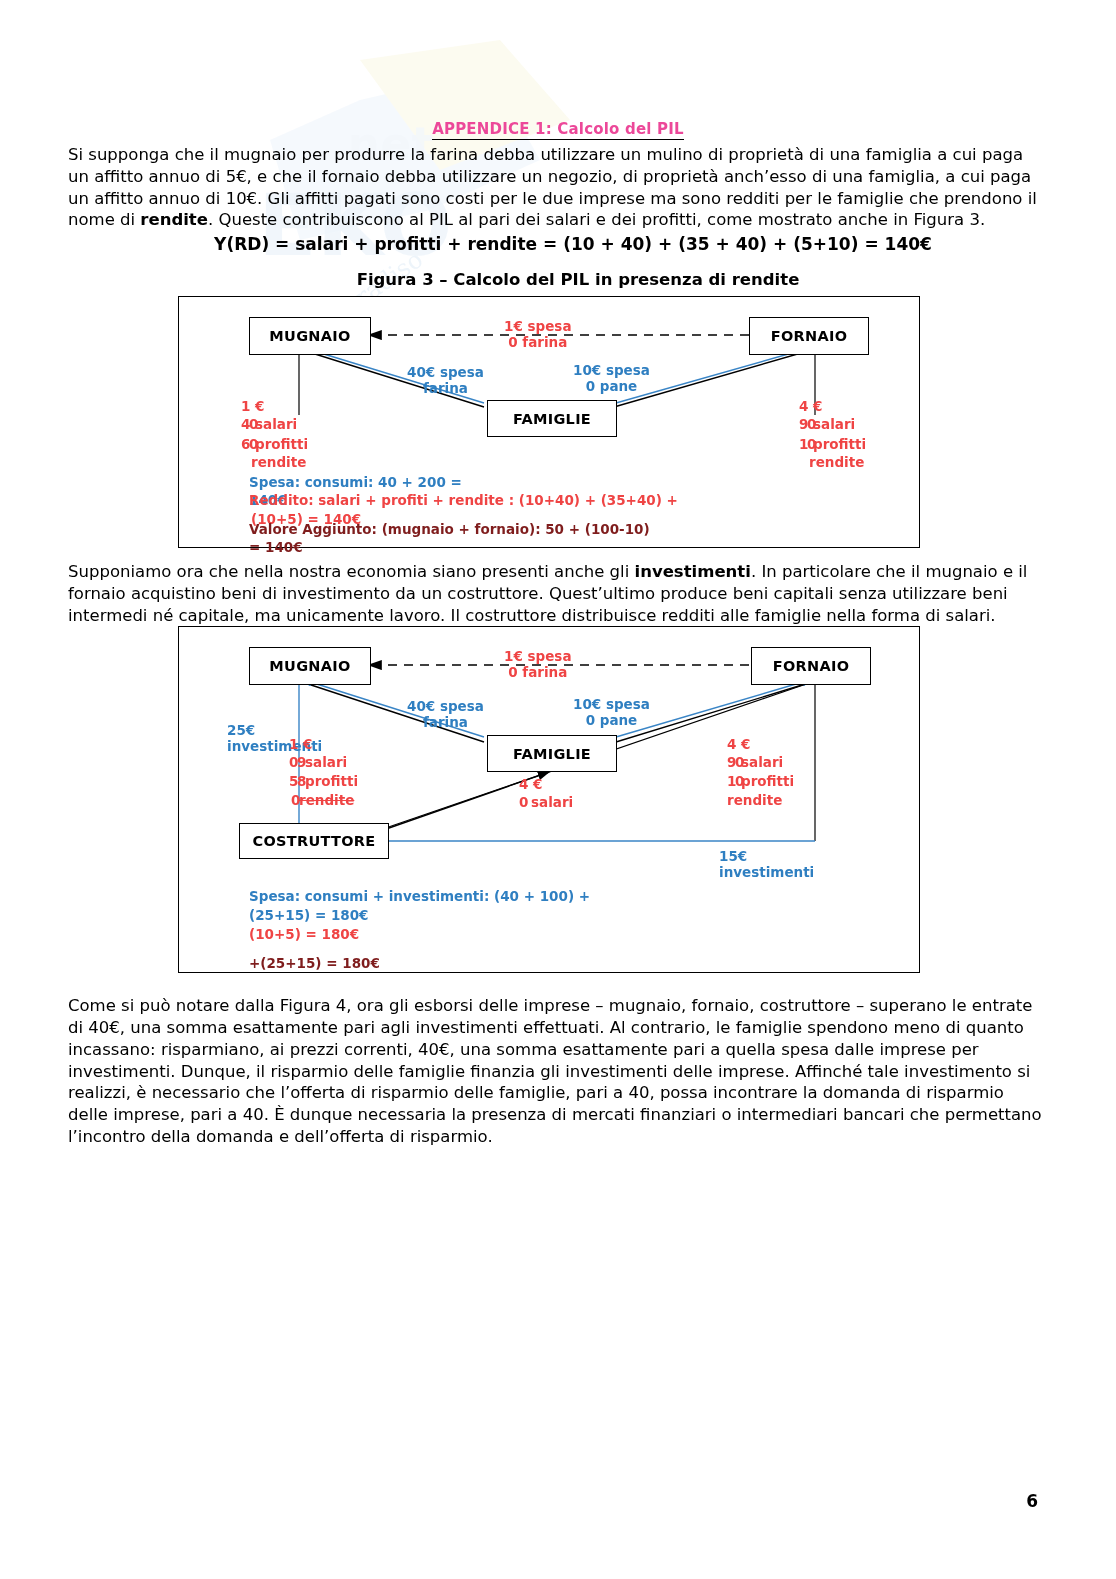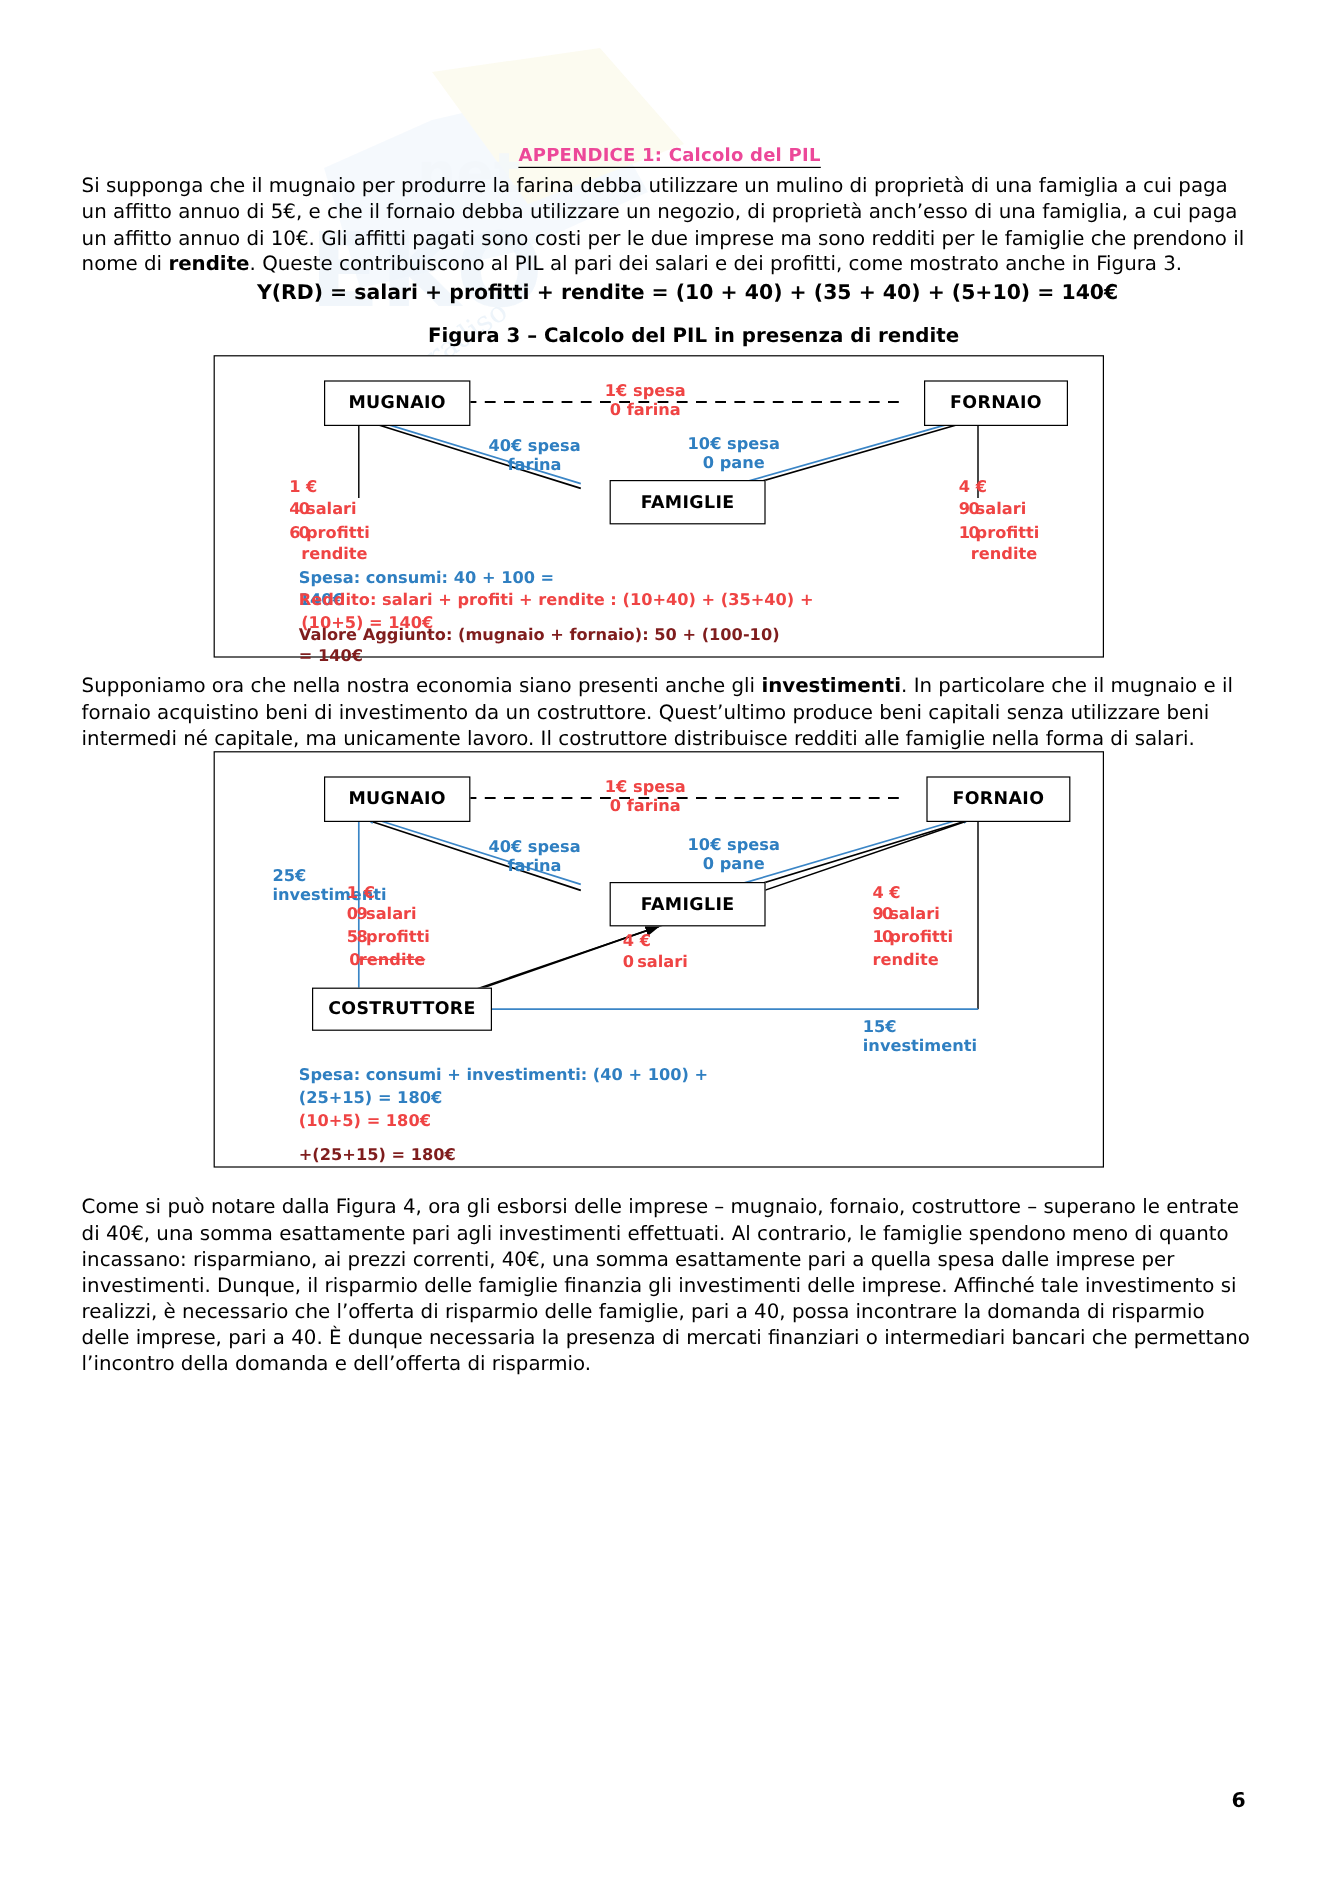--- a/index.html
+++ b/index.html
@@ -80,21 +80,20 @@
     position: absolute;
     border: 1px solid #000;
     background: #fff;
     font-weight: bold;
     font-size: 14.5px;
     display: flex;
     align-items: center;
     justify-content: center;
     color: #000;
     letter-spacing: 0.3px;
-    margin-left: 21px;
   }
   .lbl {
     position: absolute;
     font-size: 13.5px;
     font-weight: bold;
     color: #ef4444;
     white-space: nowrap;
     line-height: 1.15;
   }
   .lbl.blue { color: #2f7fc1; }
@@ -205,21 +204,21 @@
       <div class="lbl" style="left:620px; top:102px;">4 €</div>
       <div class="lbl" style="left:620px; top:120px;">9</div>
       <div class="lbl" style="left:628px; top:120px;">0</div>
       <div class="lbl" style="left:634px; top:120px;">salari</div>
       <div class="lbl" style="left:620px; top:140px;">1</div>
       <div class="lbl" style="left:628px; top:140px;">0</div>
       <div class="lbl" style="left:634px; top:140px;">profitti</div>
       <div class="lbl" style="left:630px; top:158px;">rendite</div>
 
       <div class="lbl blue" style="left:70px; top:178px;">
-        <span>Spesa: consumi:  40 + 100 =</span>
+        <span>Spesa: consumi:  40 + 200 =</span>
         <span style="position:absolute; left:0; top:18px;">140€</span>
       </div>
       <div class="lbl" style="left:70px; top:196px;">Reddito: salari + profiti + rendite : (10+40) + (35+40) +</div>
       <div class="lbl" style="left:72px; top:215px;">(10+5) = 140€</div>
       <div class="lbl red" style="left:70px; top:215px;">Valore Aggiunto: (mugnaio + fornaio): 50 + (100-10)</div>
       <div class="lbl red" style="left:70px; top:233px;">= 140€</div>
     </div>
 
     <p class="body gap"><span>Supponiamo ora che nella nostra economia siano presenti anche gli </span><b>investimenti</b><span>. In particolare che il mugnaio e il fornaio acquistino beni di investimento da un costruttore. Quest’ultimo produce beni capitali senza utilizzare beni intermedi né capitale, ma unicamente lavoro. Il costruttore distribuisce redditi alle famiglie nella forma di salari.</span></p>
 

